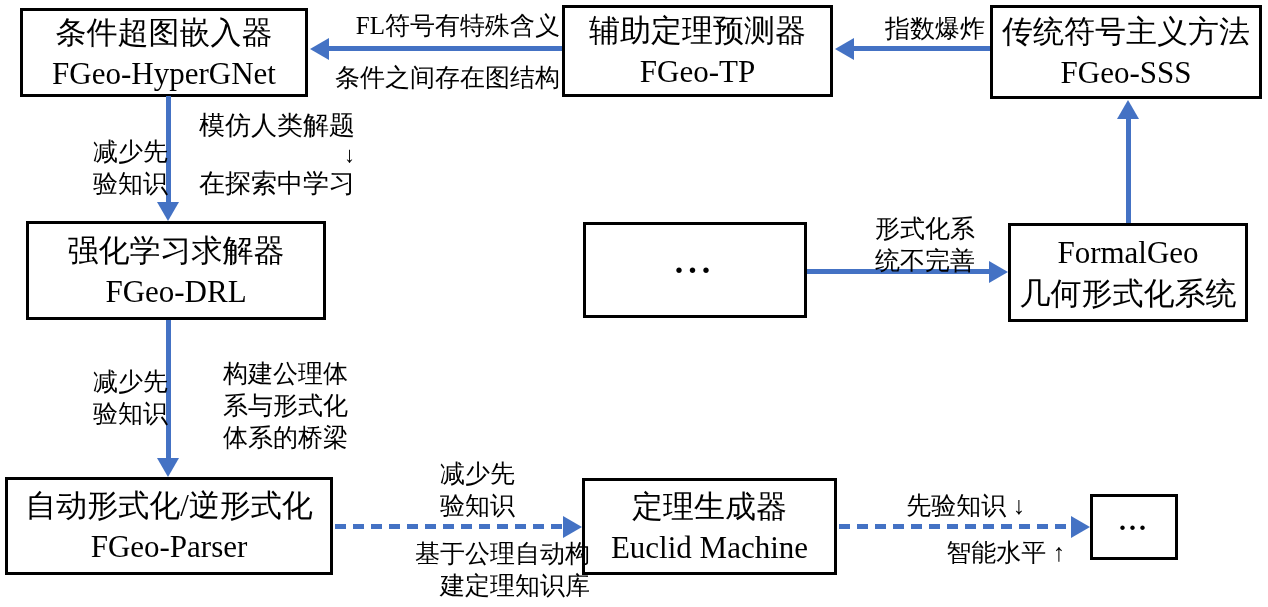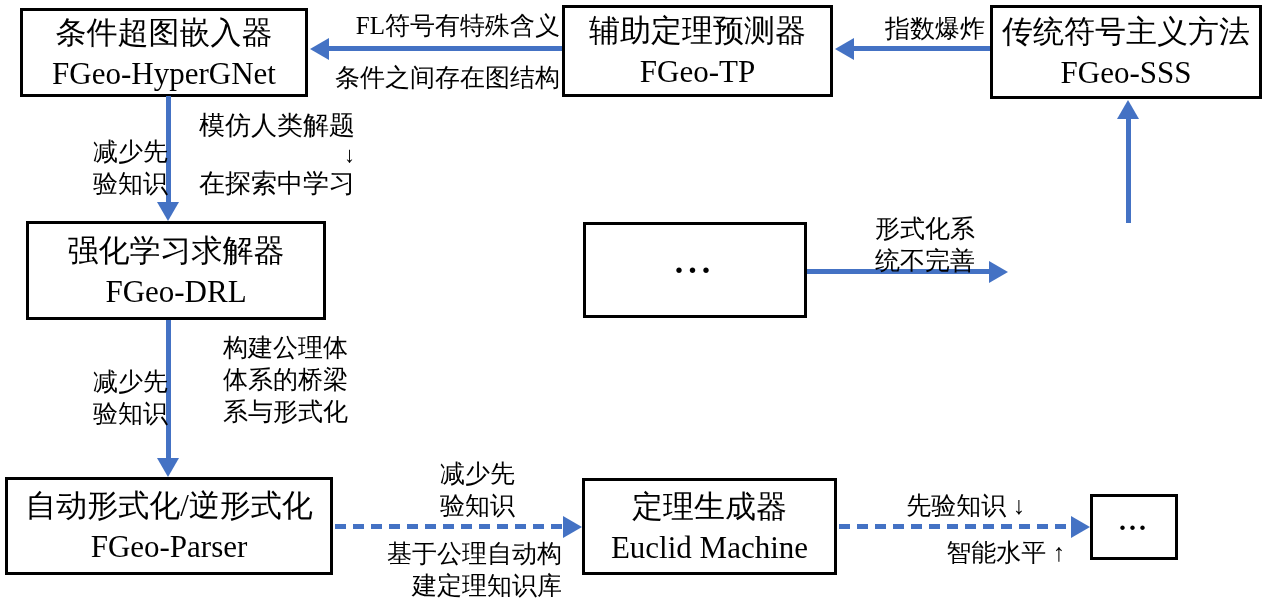--- a/index.html
+++ b/index.html
@@ -58,20 +58,24 @@
 
   <div class="box" style="left:26px;top:221px;width:300px;height:99px">
     <span class="l">强化学习求解器</span>
     <span class="l">FGeo-DRL</span>
   </div>
 
   <div class="box" style="left:583px;top:222px;width:224px;height:96px">
     <span class="dots">...</span>
   </div>
 
+  <div class="box" style="left:1008px;top:223px;width:240px;height:99px">
+    <span class="l">FormalGeo</span>
+    <span class="l">几何形式化系统</span>
+  </div>
 
   <div class="box" style="left:5px;top:477px;width:328px;height:98px">
     <span class="l">自动形式化/逆形式化</span>
     <span class="l">FGeo-Parser</span>
   </div>
 
   <div class="box" style="left:582px;top:478px;width:255px;height:97px">
     <span class="l">定理生成器</span>
     <span class="l">Euclid Machine</span>
   </div>
@@ -147,32 +151,32 @@
   <div class="lbl" style="left:830px;top:213px;width:145px">
     <span>形式化系</span>
     <span>统不完善</span>
   </div>
 
   <div class="lbl" style="left:48px;top:366px;width:120px">
     <span>减少先</span>
     <span>验知识</span>
   </div>
 
-  <div class="lbl" style="left:183px;top:332px;width:165px">
+  <div class="lbl" style="left:183px;top:358px;width:165px">
     <span>构建公理体</span>
+    <span>系与形式化</span>
     <span>体系的桥梁</span>
-    <span>系与形式化</span>
   </div>
 
   <div class="lbl" style="left:395px;top:458px;width:120px">
     <span>减少先</span>
     <span>验知识</span>
   </div>
 
-  <div class="lbl" style="left:332px;top:538px;width:230px">
+  <div class="lbl" style="left:360px;top:538px;width:230px">
     <span>基于公理自动构</span>
     <span>建定理知识库</span>
   </div>
 
   <div class="lbl" style="left:880px;top:490px;width:145px">
     <span>先验知识 ↓</span>
   </div>
 
   <div class="lbl" style="left:920px;top:537px;width:145px">
     <span>智能水平 ↑</span>

